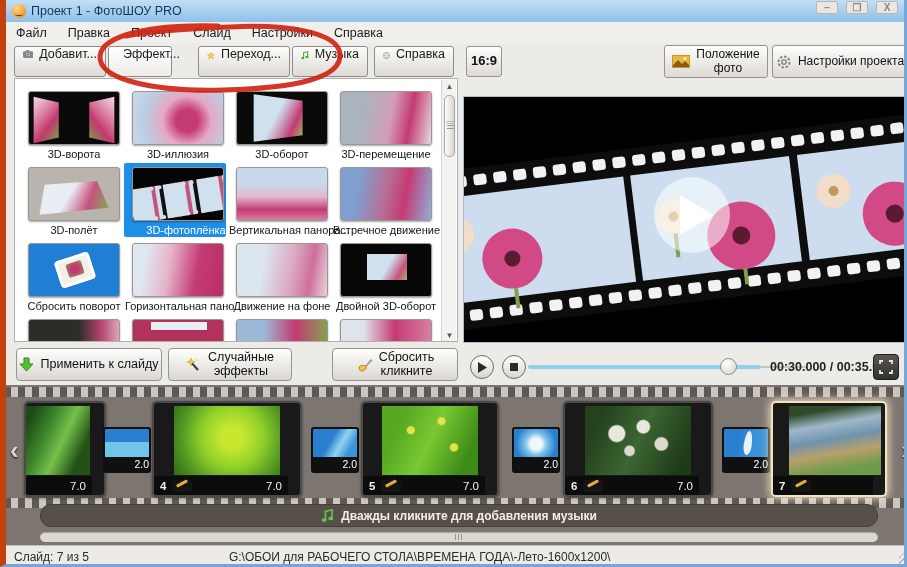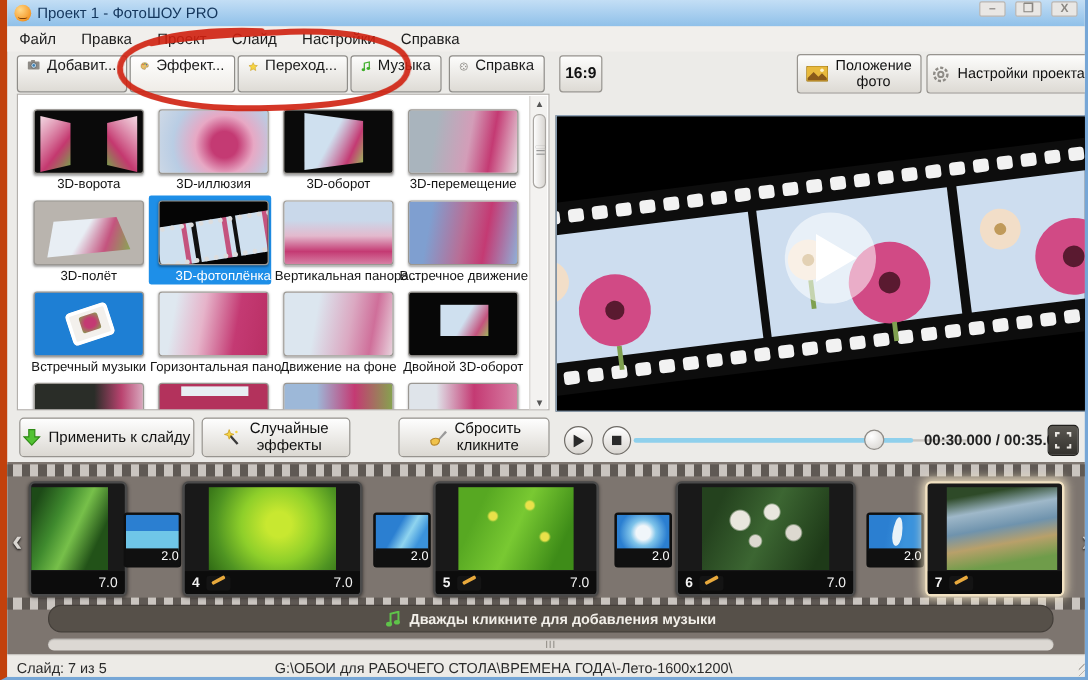--- a/index.html
+++ b/index.html
@@ -98,21 +98,21 @@
 
   
   .timeline { position:absolute; left:0px; top:385px; width:907px; height:160px; background:#7d756f; }
   .sprockets { position:absolute; left:0; width:100%; height:10px;
                background:repeating-linear-gradient(90deg,#5f5954 0 5px,#cac5c0 5px 12px,#5f5954 12px 14px); }
   .tl-arrow { position:absolute; top:50px; color:#dad6d1; font-size:26px; font-weight:bold; text-shadow:0 1px 2px #000; }
 
   .slidecard { position:absolute; top:16px; height:96px; background:#191919; border:2px solid #4a4a4a; border-radius:5px; overflow:hidden; box-shadow:0 1px 3px rgba(0,0,0,.5);}
   .slidecard.sel { border:2px solid #f2e2c2; box-shadow:0 0 8px 2px rgba(250,235,200,.8);}
   .sc-photo { position:absolute; top:3px; bottom:20px; left:14%; right:14%; }
-  .sc-bar { position:absolute; left:0; right:0; bottom:0; height:19px; background:#0c0c0c; display:flex; align-items:center; padding:0 6px; gap:6px;}
+  .sc-bar { position:absolute; left:0; right:12px; bottom:0; height:19px; background:#0c0c0c; display:flex; align-items:center; padding:0 6px; gap:6px;}
   .sc-num { color:#f2f2f2; font-size:11.5px; font-weight:bold; }
   .sc-dur { margin-left:auto; color:#f2f2f2; font-size:11.5px; }
   .pencil { width:20px; height:12px; background:#141414; border-radius:2px; position:relative;}
   .pencil::before { content:""; position:absolute; left:4px; top:2px; width:12px; height:3px; background:#e8a93c; transform:rotate(-28deg); border-radius:1px;}
 
   .p-grass1 { background:linear-gradient(115deg,#1d4a17 10%,#3f8a2e 35%,#77c04a 55%,#225218 80%); }
   .p-leaf   { background:radial-gradient(circle at 55% 45%, #c8e830 15%, #8ecf2a 45%, #4f9422 75%, #2f6a14); }
   .p-grass2 { background:radial-gradient(circle at 30% 35%, #e9e14a 4%, transparent 6%),radial-gradient(circle at 62% 22%, #e9e14a 4%, transparent 6%),radial-gradient(circle at 75% 60%, #e9e14a 4%, transparent 6%),linear-gradient(115deg,#57a822 20%,#79c932 50%,#3e8c18 85%); }
   .p-dand   { background:radial-gradient(circle at 30% 40%, #e9e6de 9%, transparent 11%),radial-gradient(circle at 55% 30%, #e9e6de 8%, transparent 10%),radial-gradient(circle at 72% 55%, #ddd9d0 7%, transparent 9%),radial-gradient(circle at 42% 65%, #ddd9d0 6%, transparent 8%),linear-gradient(115deg,#24421e 15%,#3c6632 50%,#1e3a18 90%); }
   .p-water  { background:linear-gradient(170deg,#2e4a28 12%,#9fb8c9 30%,#6f93ad 48%,#b8a06a 65%,#6f9c4a 85%); }
@@ -167,21 +167,21 @@
 
   <div class="tab" style="left:8px; width:92px;">
     <svg width="18" height="14" viewBox="0 0 18 14">
         <rect x="0" y="2" width="18" height="12" rx="2" fill="#8e8b86"></rect>
         <rect x="5" y="0" width="6" height="3" rx="1" fill="#8e8b86"></rect>
         <circle cx="9" cy="8" r="4" fill="#cfe4f2" stroke="#4a4a4a"></circle>
         <circle cx="9" cy="8" r="2" fill="#3a7fb5"></circle>
       </svg>
     <span>Добавит...</span>
   </div>
-  <div class="tab sel" style="left:102px; width:88px;">
+  <div class="tab sel" style="left:102px; width:64px;">
     <svg width="18" height="16" viewBox="0 0 18 16">
         <path d="M9 1C4 1 1 4 1 8c0 4 3 7 8 7 2 0 2-1.4 1.4-2.2-.8-1-.2-2.3 1.2-2.3H14c2 0 3-1.2 3-3C17 4 13.5 1 9 1z" fill="#e8c06a" stroke="#8a6a2a"></path>
         <circle cx="5.5" cy="5" r="1.4" fill="#d04030"></circle>
         <circle cx="9.5" cy="3.6" r="1.4" fill="#3a8a3a"></circle>
         <circle cx="13" cy="5.4" r="1.4" fill="#3a62c0"></circle>
       </svg>
     <span>Эффект...</span>
   </div>
   <div class="tab" style="left:192px; width:92px;">
     <svg width="18" height="17" viewBox="0 0 18 17">
@@ -241,21 +241,21 @@
       <div class="fxthumb t-vpan"></div>
       <div class="fxlabel">Вертикальная панора...</div>
     </div>
     <div class="fx" style="left:318px; top:88px;">
       <div class="fxthumb t-counter"></div>
       <div class="fxlabel">Встречное движение</div>
     </div>
 
     <div class="fx" style="left:6px; top:164px;">
       <div class="fxthumb t-cturn"></div>
-      <div class="fxlabel">Встречный музыки</div>
+      <div class="fxlabel">Сбросить поворот</div>
     </div>
     <div class="fx" style="left:110px; top:164px;">
       <div class="fxthumb t-hpan"></div>
       <div class="fxlabel">Горизонтальная пано...</div>
     </div>
     <div class="fx" style="left:214px; top:164px;">
       <div class="fxthumb t-bgmove"></div>
       <div class="fxlabel">Движение на фоне</div>
     </div>
     <div class="fx" style="left:318px; top:164px;">

